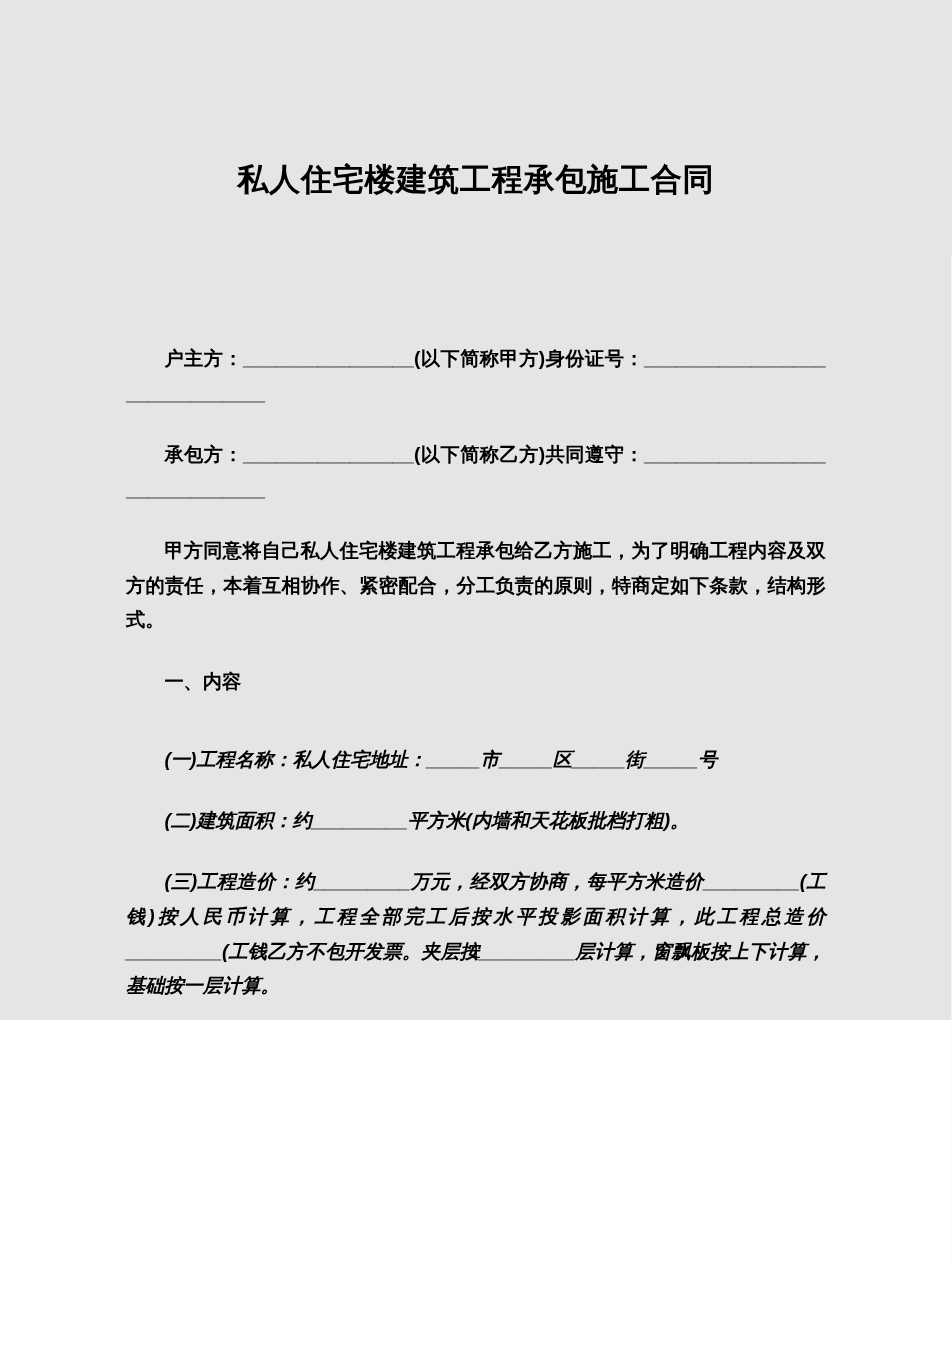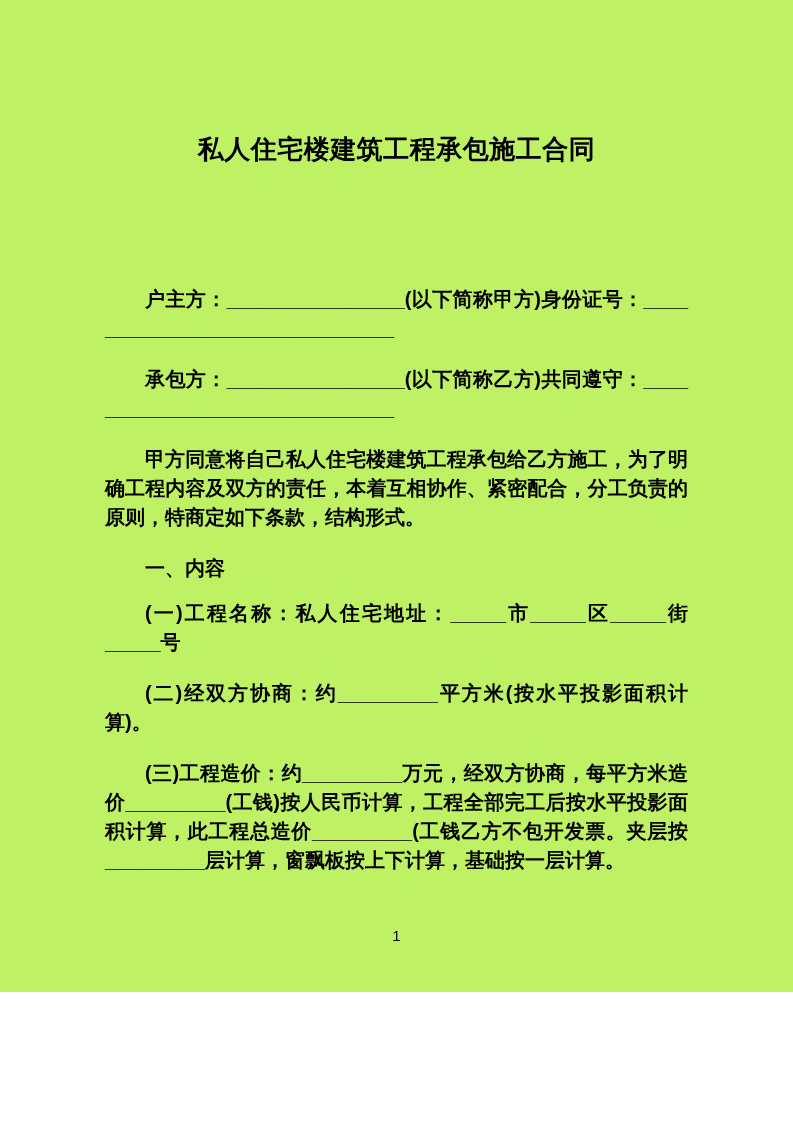--- a/index.html
+++ b/index.html
@@ -10,53 +10,54 @@
   body {
     width: 793px;
     height: 1122px;
     position: relative;
     font-family: "Liberation Sans", sans-serif;
     color: #000000;
   }
   .page {
     position: relative;
     width: 793px;
-    height: 992px;
+    height: 850px;
     box-sizing: border-box;
     padding: 0 105px;
-    background: #bef264;
+    background: #e5e5e5;
     overflow: hidden;
   }
   .doc-title {
     margin: 132px 0 0 0;
     text-align: center;
     font-size: 26px;
     font-weight: 700;
     letter-spacing: 0.5px;
   }
   .doc-body {
     margin-top: 118px;
   }
   .para {
     margin: 0 0 22px 0;
-    font-size: 20px;
+    font-size: 16px;
     font-weight: 600;
     line-height: 29px;
     text-indent: 2em;
     text-align: justify;
   }
   .para.party {
     word-break: break-all;
   }
   .para.heading {
     font-weight: 700;
-    margin-bottom: 16px;
+    margin-bottom: 36px;
   }
   .para.clause {
     margin-bottom: 22px;
+    font-style: italic;
   }
   .page-number {
     position: absolute;
     bottom: 48px;
     left: 0;
     right: 0;
     text-align: center;
     font-size: 15px;
     font-weight: 400;
   }
@@ -73,21 +74,21 @@
     <p class="para party">户主方：________________(以下简称甲方)身份证号：______________________________</p>
 
     <p class="para party">承包方：________________(以下简称乙方)共同遵守：______________________________</p>
 
     <p class="para">甲方同意将自己私人住宅楼建筑工程承包给乙方施工，为了明确工程内容及双方的责任，本着互相协作、紧密配合，分工负责的原则，特商定如下条款，结构形式。</p>
 
     <p class="para heading">一、内容</p>
 
     <p class="para clause">(一)工程名称：私人住宅地址：_____市_____区_____街_____号</p>
 
-    <p class="para clause">(二)经双方协商：约_________平方米(按水平投影面积计算)。</p>
+    <p class="para clause">(二)建筑面积：约_________平方米(内墙和天花板批档打粗)。</p>
 
     <p class="para clause">(三)工程造价：约_________万元，经双方协商，每平方米造价_________(工钱)按人民币计算，工程全部完工后按水平投影面积计算，此工程总造价_________(工钱乙方不包开发票。夹层按_________层计算，窗飘板按上下计算，基础按一层计算。</p>
 
 
 
   </div>
 
   <div class="page-number">1</div>
 
 </div>

